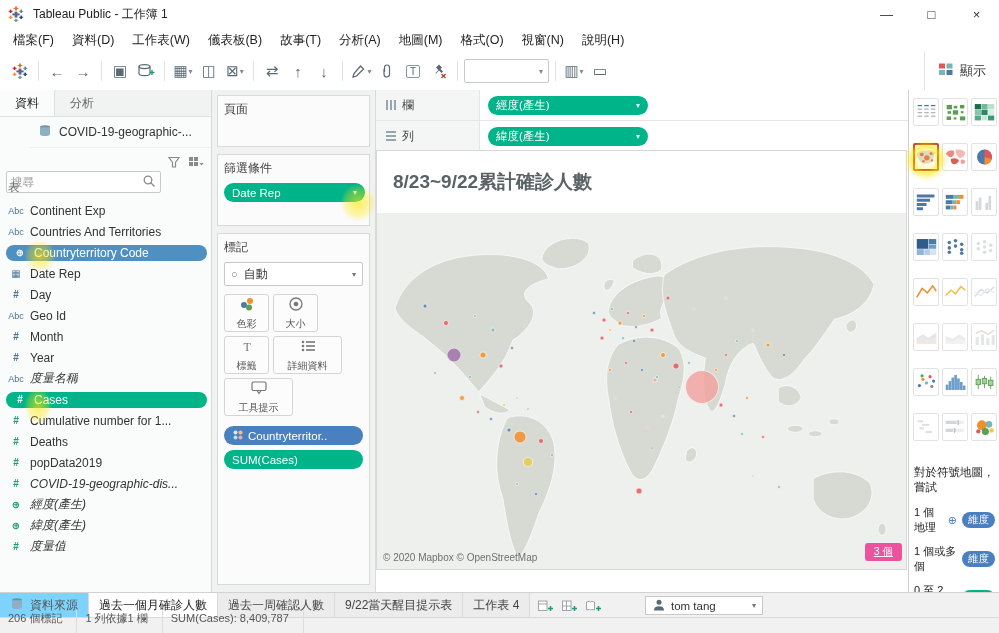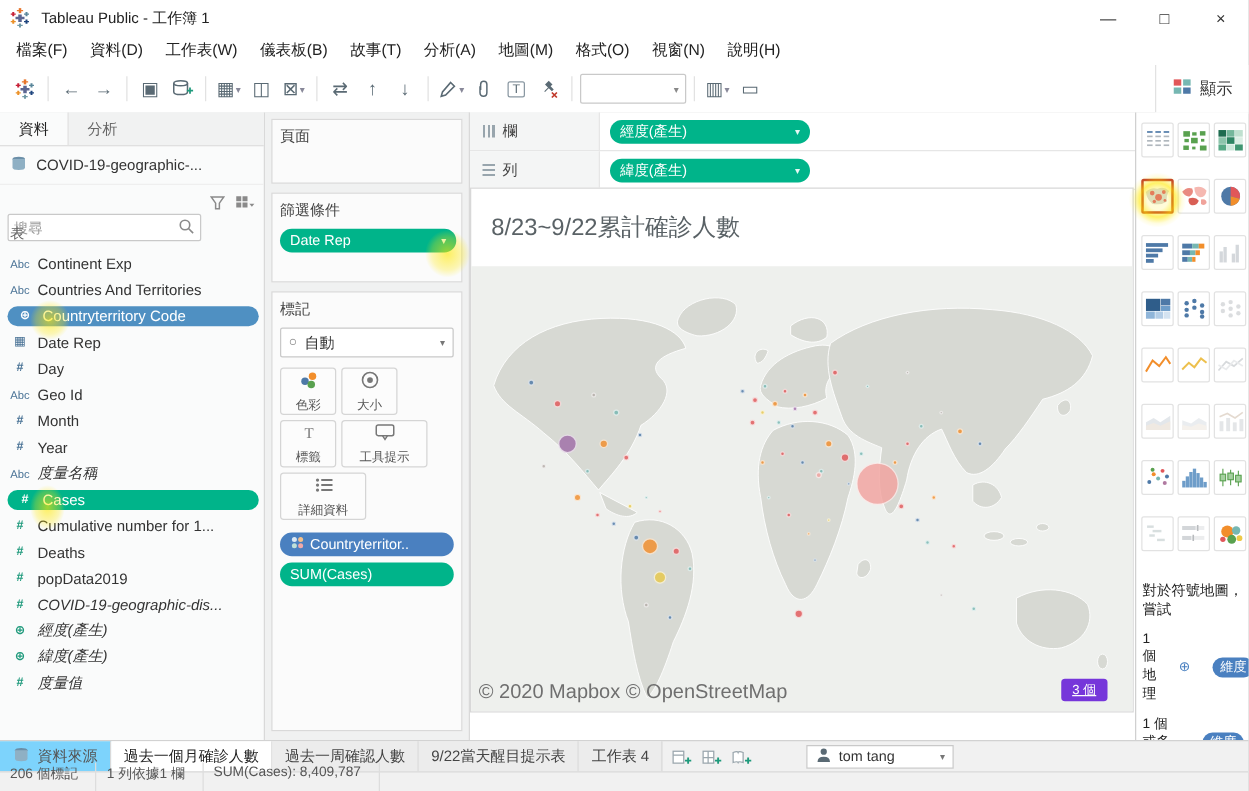--- a/index.html
+++ b/index.html
@@ -23,21 +23,21 @@
   .sep{width:1px;height:20px;background:#e2e2e2;margin:0 4px;}
   .combo{width:78px;height:22px;border:1px solid #c9c9c9;border-radius:2px;display:flex;align-items:center;justify-content:flex-end;padding-right:5px;color:#888;font-size:8px;background:#fff;}
   .showme-btn{display:flex;align-items:center;gap:6px;border:none;background:#fff;height:100%;padding:0 13px;border-left:1px solid #e2e2e2;font-size:13px;color:#333;cursor:pointer;}
   
   .main{position:absolute;top:90px;left:0;width:999px;height:502px;}
   
   .datapane{position:absolute;left:0;top:0;width:212px;height:100%;background:#fafbfb;border-right:1px solid #d9d9d9;box-sizing:border-box;}
   .pane-tabs{display:flex;height:26px;border-bottom:1px solid #e0e0e0;background:#f1f2f2;}
   .ptab{padding:0 15px;display:flex;align-items:center;font-size:12px;color:#666;}
   .ptab.active{background:#fafbfb;color:#222;border-right:1px solid #e0e0e0;}
-  .ds-row{height:30px;display:flex;align-items:center;padding:0 8px;gap:6px;border-bottom:1px solid #efefef;}
+  .ds-row{height:30px;display:flex;align-items:center;padding:0 8px;gap:6px;border-bottom:1px solid #efefef;margin-left:30px;}
   .ds-name{font-size:12px;color:#333;white-space:nowrap;overflow:hidden;}
   .search-row{height:28px;display:flex;align-items:center;padding:0 6px;gap:4px;}
   .search-box{flex:1;height:20px;border:1px solid #c9c9c9;border-radius:2px;display:flex;align-items:center;padding:0 4px;background:#fff;margin-top:40px;}
   .search-box .ph{flex:1;font-size:11.5px;color:#999;}
   .side-ic{width:18px;height:18px;display:flex;align-items:center;justify-content:center;color:#777;}
   .tables-label{height:22px;line-height:22px;padding-left:8px;color:#666;font-size:11.5px;}
   .fields{padding-top:2px;}
   .field-row{height:21px;display:flex;align-items:center;padding:0 4px 0 6px;gap:4px;}
   .f-ic{width:20px;text-align:center;font-size:10px;flex:none;font-weight:bold;}
   .f-ic.dim{color:#4a7396;}.f-ic.meas{color:#1f9a7c;}
@@ -68,36 +68,36 @@
   .mark-pills .pill{width:100%;margin-bottom:5px;}
   
   .viewpane{position:absolute;left:376px;top:0;width:532px;height:100%;background:#fff;box-sizing:border-box;}
   .shelf{height:30px;display:flex;align-items:center;border-bottom:1px solid #e6e6e6;gap:8px;}
   .shelf-label{width:104px;height:100%;display:flex;align-items:center;gap:6px;padding-left:10px;background:#f4f5f5;border-right:1px solid #e6e6e6;box-sizing:border-box;color:#444;font-size:12px;}
   .sh-ic{width:10px;height:10px;flex:none;}
   .sh-ic.cols{background:repeating-linear-gradient(90deg,#98a5ad 0 2px,transparent 2px 4px);}
   .sh-ic.rows{background:repeating-linear-gradient(0deg,#98a5ad 0 2px,transparent 2px 4px);}
   .shelfpill{width:160px;}
   .viewport{position:absolute;left:0;top:60px;width:531px;height:420px;border:1px solid #d8d8d8;box-sizing:border-box;background:#fff;}
-  .sheet-title{height:62px;display:flex;align-items:center;padding-left:16px;font-size:19px;color:#5a6266;}
+  .sheet-title{height:62px;display:flex;align-items:center;padding-left:16px;font-size:19px;color:#5a6266;font-weight:bold;}
   .mapwrap{position:absolute;left:0;top:62px;right:0;bottom:0;background:#eef0ed;overflow:hidden;}
   #landSvg{position:absolute;left:0;top:0;width:100%;height:100%;}
   #dotLayer{position:absolute;left:0;top:0;right:0;bottom:0;}
   .dot{position:absolute;border-radius:50%;transform:translate(-50%,-50%);opacity:.82;border:1px solid rgba(255,255,255,.75);box-sizing:border-box;}
-  .attrib{position:absolute;left:6px;bottom:6px;font-size:16px;color:#6f6f6f;}
-  .nullbadge{position:absolute;right:20px;bottom:8px;background:#6d28d9;color:#fff;font-size:10.5px;padding:2px 9px;border-radius:3px;opacity:.93;text-decoration:underline;}
+  .attrib{position:absolute;left:6px;bottom:6px;font-size:10px;color:#6f6f6f;}
+  .nullbadge{position:absolute;right:4px;bottom:8px;background:#ec4899;color:#fff;font-size:10.5px;padding:2px 9px;border-radius:3px;opacity:.93;text-decoration:underline;}
   
   .showmepane{position:absolute;left:908px;top:0;width:91px;height:100%;background:#fff;border-left:1px solid #d0d0d0;box-sizing:border-box;}
   .sm-grid{display:grid;grid-template-columns:repeat(3,26px);gap:17px 3px;padding:8px 0 0 4px;}
   .sm-cell{width:26px;height:28px;border:1px solid #e2e2e2;border-radius:2px;background:#fff;display:flex;align-items:center;justify-content:center;box-sizing:border-box;}
   .sm-cell.sel{border:2px solid #c0392b;}
   .sm-cell.dis svg{opacity:.5;filter:grayscale(.65);}
   .sm-hints{padding:24px 4px 0 5px;}
   .sm-hint-title{font-size:11.5px;color:#222;margin-bottom:10px;}
-  .hintrow{display:flex;align-items:center;gap:18px;margin-bottom:9px;font-size:11px;color:#222;}
+  .hintrow{display:flex;align-items:center;gap:5px;margin-bottom:9px;font-size:11px;color:#222;}
   .hglobe{color:#4a80c0;font-size:11px;}
   .hpill{border-radius:9px;color:#fff;font-size:10.5px;padding:1px 6px;white-space:nowrap;}
   .hpill.blue{background:#4a80c0;}.hpill.green{background:#00b48a;}
   .sm-foot{font-size:11px;color:#222;line-height:1.5;margin-top:10px;}
   
   .tabsrow{position:absolute;top:592px;left:0;right:0;height:25px;background:#f1f1f1;border-top:1px solid #d2d2d2;display:flex;align-items:stretch;}
   .tabs{display:flex;align-items:stretch;}
   .stab{display:flex;align-items:center;gap:5px;padding:0 10px;font-size:12px;color:#444;border-right:1px solid #d9d9d9;background:#ececec;white-space:nowrap;}
   .stab.ds{background:#7dd3fc;color:#555;}
   .stab.active{background:#fff;color:#222;}
@@ -435,37 +435,37 @@
               <span class="mlabel">大小</span>
             </div>
             <div class="mbtn small">
               <span><svg width="18" height="16" viewBox="0 0 18 16">
                   <text x="5.5" y="12.5" font-size="12" fill="#777" font-family="Liberation Serif,serif">T</text>
                 </svg></span>
               <span class="mlabel">標籤</span>
             </div>
             <div class="mbtn wide">
               <span><svg width="18" height="16" viewBox="0 0 18 16">
-                  <rect x="2" y="2" width="14" height="8.5" rx="1.5" fill="none" stroke="#777" stroke-width="1.2"></rect>
-                  <path d="M7,10.5 L9,13.5 L11,10.5" fill="none" stroke="#777" stroke-width="1.2"></path>
-                </svg></span>
-              <span class="mlabel">工具提示</span>
-            </div>
-            <div class="mbtn wide">
-              <span><svg width="18" height="16" viewBox="0 0 18 16">
                   <g fill="#777">
                     <circle cx="4" cy="4" r="1.3"></circle>
                     <rect x="7" y="3.2" width="9" height="1.6"></rect>
                     <circle cx="4" cy="8" r="1.3"></circle>
                     <rect x="7" y="7.2" width="9" height="1.6"></rect>
                     <circle cx="4" cy="12" r="1.3"></circle>
                     <rect x="7" y="11.2" width="9" height="1.6"></rect>
                   </g>
                 </svg></span>
               <span class="mlabel">詳細資料</span>
+            </div>
+            <div class="mbtn wide">
+              <span><svg width="18" height="16" viewBox="0 0 18 16">
+                  <rect x="2" y="2" width="14" height="8.5" rx="1.5" fill="none" stroke="#777" stroke-width="1.2"></rect>
+                  <path d="M7,10.5 L9,13.5 L11,10.5" fill="none" stroke="#777" stroke-width="1.2"></path>
+                </svg></span>
+              <span class="mlabel">工具提示</span>
             </div>
           </div>
         <div class="mark-pills" id="markPills">
             <div class="pill blue">
               <span><svg width="12" height="12" viewBox="0 0 12 12">
                   <circle cx="3.5" cy="3.5" r="2" fill="#dce9f5"></circle>
                   <circle cx="8.5" cy="3.5" r="2" fill="#f4c08a"></circle>
                   <circle cx="3.5" cy="8.5" r="2" fill="#bfe0da"></circle>
                   <circle cx="8.5" cy="8.5" r="2" fill="#f0a9a9"></circle>
                 </svg></span>

